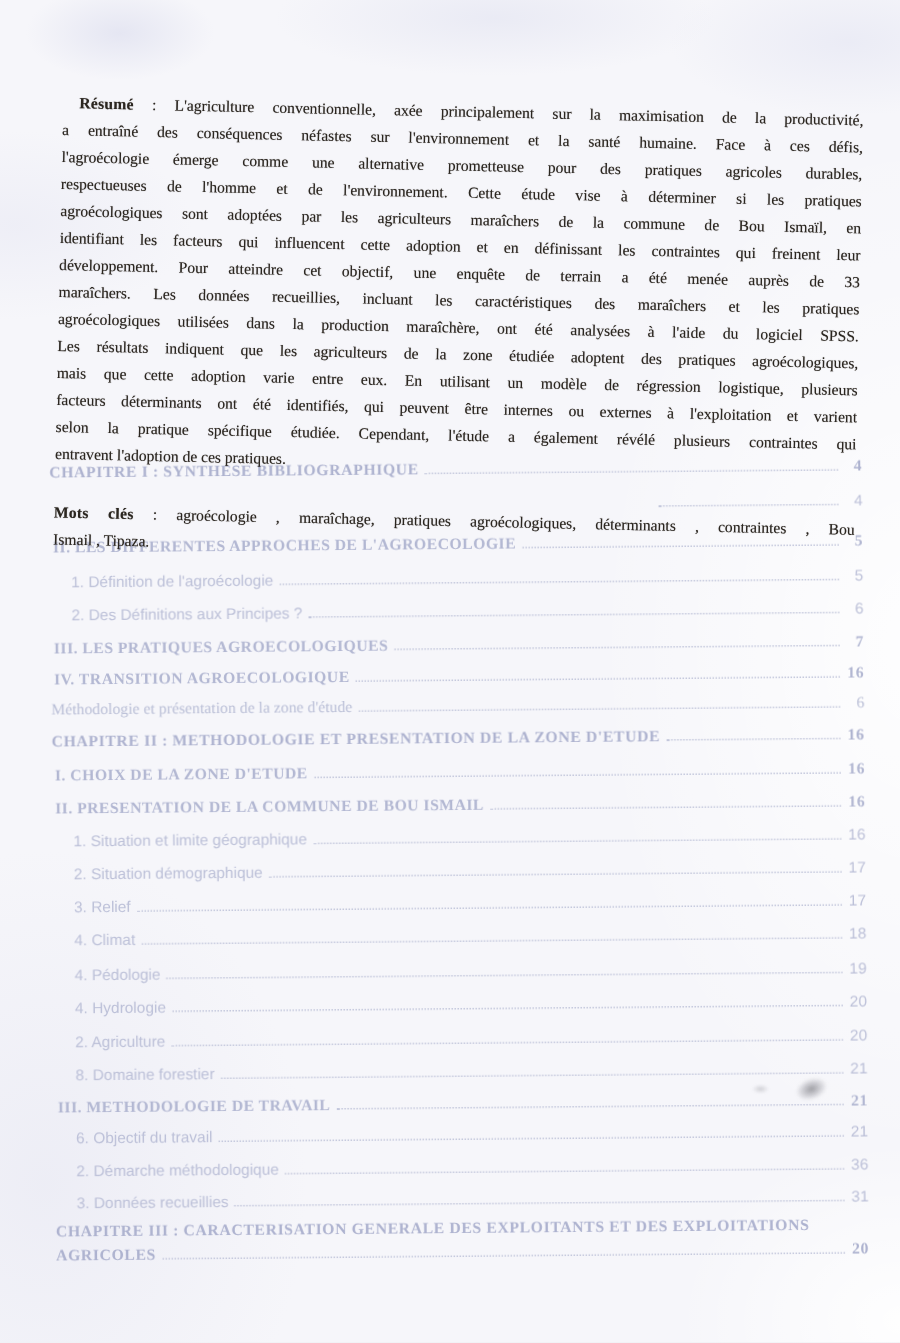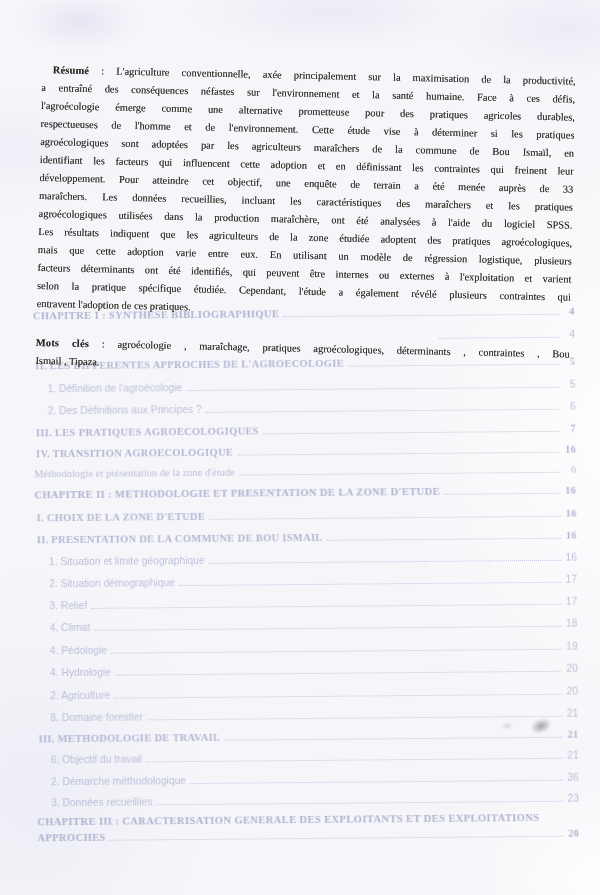--- a/index.html
+++ b/index.html
@@ -178,29 +178,29 @@
       <span class="tp">21</span>
     </div>
       <div class="trow item" style="top: 772px;">
       <span class="tt">2.   Démarche méthodologique</span>
       <span class="lead"></span>
       <span class="tp">36</span>
     </div>
       <div class="trow item" style="top: 793px;">
       <span class="tt">3.   Données recueillies</span>
       <span class="lead"></span>
-      <span class="tp">23</span>
+      <span class="tp">31</span>
     </div>
       <div class="trow chapter nolead" style="top: 812px;">
       <span class="tt">CHAPITRE III : CARACTERISATION GENERALE DES EXPLOITANTS ET DES EXPLOITATIONS</span>
       <span class="lead"></span>
 
     </div>
       <div class="trow chapter" style="top: 828px;">
-      <span class="tt">APPROCHES</span>
+      <span class="tt">AGRICOLES</span>
       <span class="lead"></span>
       <span class="tp">20</span>
     </div>
     </div>
 
   <div class="ink-layer">
 
     <div class="para abstract">
 
     <div class="line first">

